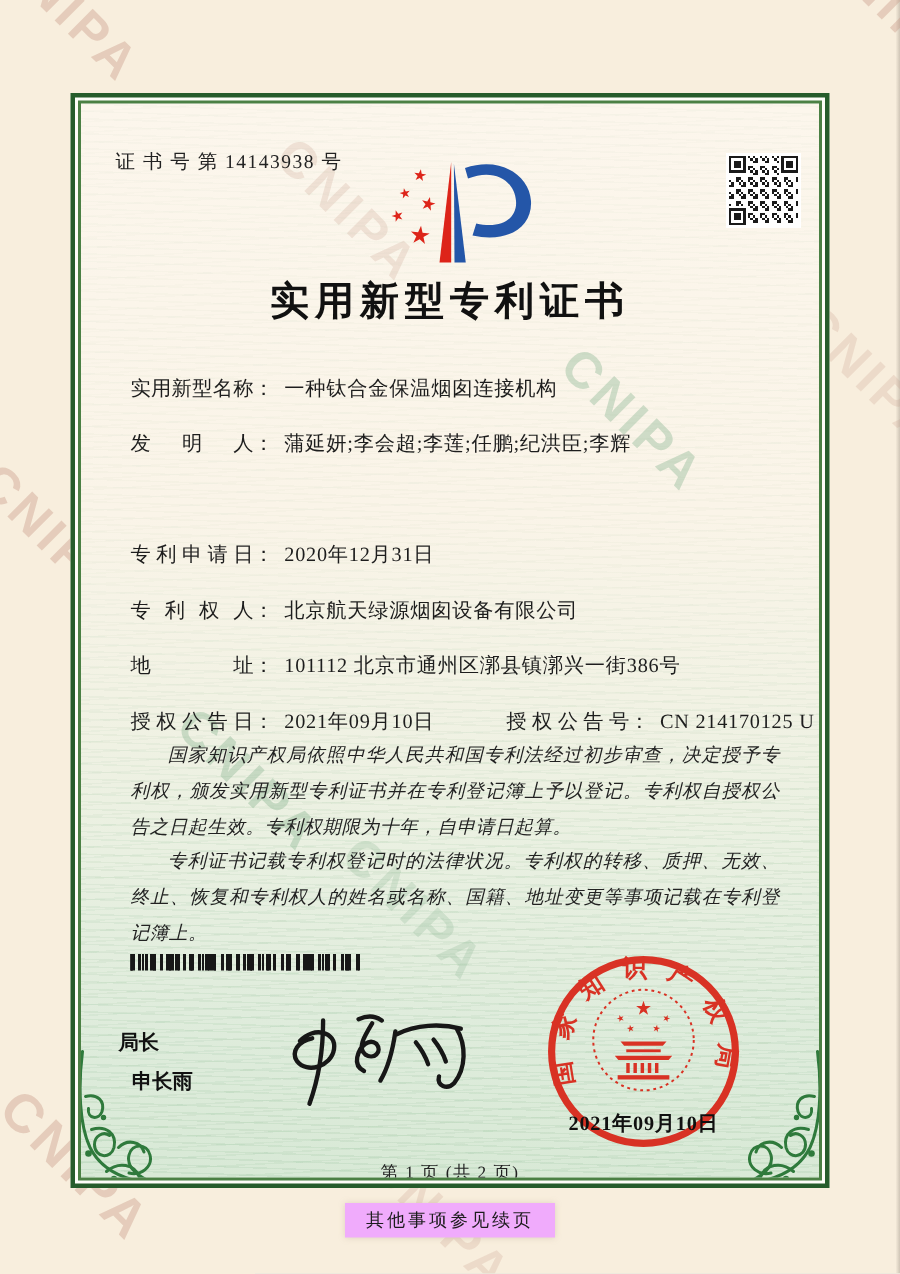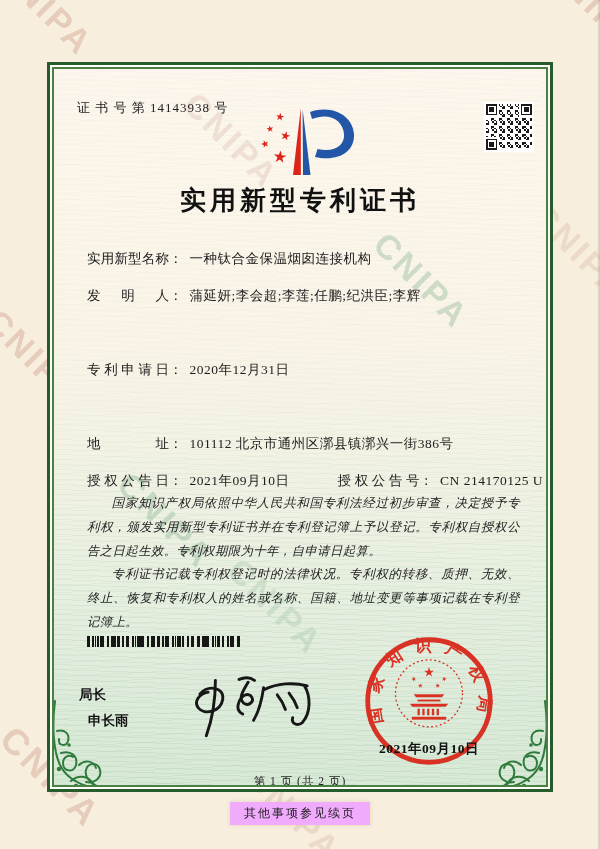--- a/index.html
+++ b/index.html
@@ -342,20 +342,23 @@
 
         <div class="field-row" style="top:181px">
           <span class="flabel">实用新型名称</span><span class="fcolon">：</span><span class="fvalue">一种钛合金保温烟囱连接机构</span>
         </div>
         <div class="field-row" style="top:218px">
           <span class="flabel">发明人</span><span class="fcolon">：</span><span class="fvalue">蒲延妍;李会超;李莲;任鹏;纪洪臣;李辉</span>
         </div>
         <div class="field-row" style="top:292px">
           <span class="flabel">专利申请日</span><span class="fcolon">：</span><span class="fvalue">2020年12月31日</span>
         </div>
+        <div class="field-row" style="top:329px">
+          <span class="flabel">专利权人</span><span class="fcolon">：</span><span class="fvalue">北京航天绿源烟囱设备有限公司</span>
+        </div>
         <div class="field-row" style="top:366px">
           <span class="flabel">地址</span><span class="fcolon">：</span><span class="fvalue">101112 北京市通州区漷县镇漷兴一街386号</span>
         </div>
         <div class="field-row" style="top:403px">
           <span class="flabel">授权公告日</span><span class="fcolon">：</span><span class="fvalue">2021年09月10日</span><span class="fgroup2"><span class="flabel">授权公告号</span><span class="fcolon">：</span><span class="fvalue">CN 214170125 U</span></span>
         </div>
 
         <div class="body-text">
           <p>国家知识产权局依照中华人民共和国专利法经过初步审查，决定授予专利权，颁发实用新型专利证书并在专利登记簿上予以登记。专利权自授权公告之日起生效。专利权期限为十年，自申请日起算。</p>
           <p>专利证书记载专利权登记时的法律状况。专利权的转移、质押、无效、终止、恢复和专利权人的姓名或名称、国籍、地址变更等事项记载在专利登记簿上。</p>

